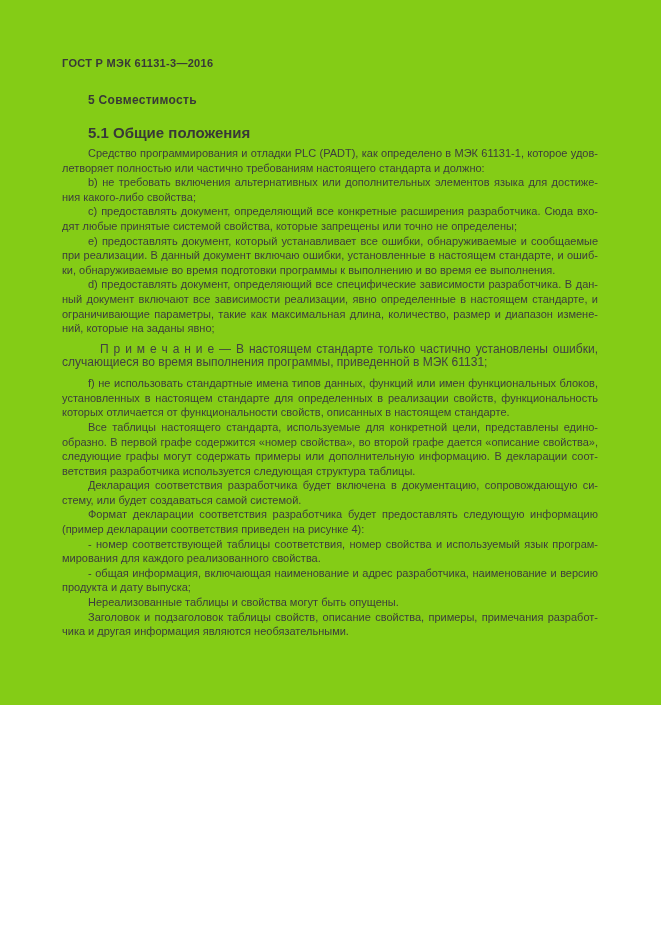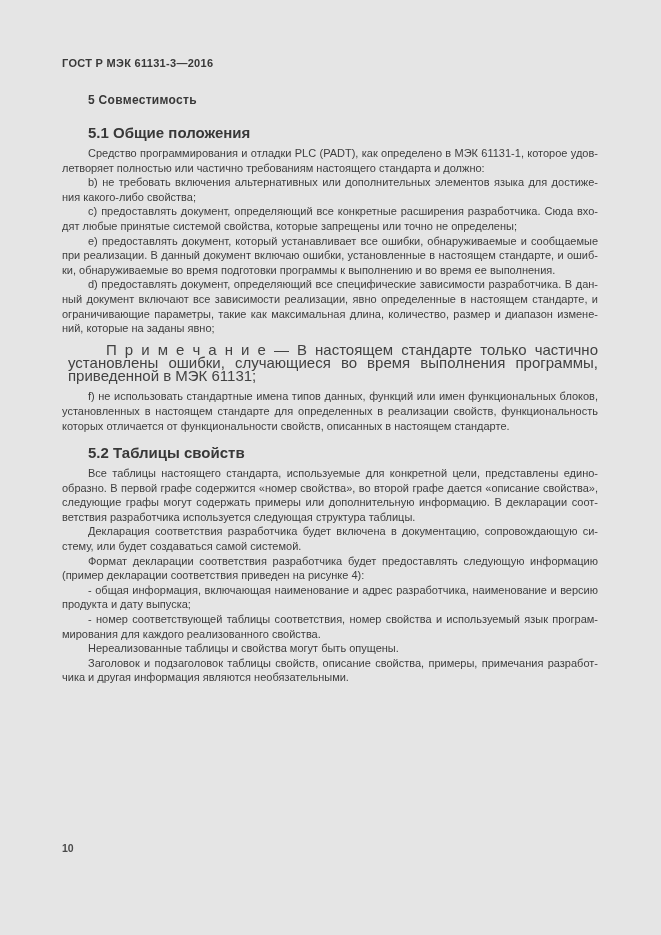--- a/index.html
+++ b/index.html
@@ -3,22 +3,22 @@
 <meta charset="utf-8">
 <style>
   html, body {
     margin: 0;
     padding: 0;
     background: #ffffff;
   }
   .page {
     position: relative;
     width: 661px;
-    height: 935px;
-    background: #e5e5e5;
+    height: 705px;
+    background: #84cc16;
     color: #3d3d3d;
     font-family: "Liberation Sans", "DejaVu Sans", sans-serif;
     overflow: hidden;
   }
   .content {
     position: absolute;
     top: 57px;
     left: 62px;
     width: 536px;
   }
@@ -49,25 +49,25 @@
   }
   p.body-par {
     font-size: 11px;
     line-height: 14.6px;
     text-align: justify;
     text-indent: 26px;
     margin: 0;
     color: #3d3d3d;
   }
   p.note-par {
-    font-size: 15px;
+    font-size: 12px;
     line-height: 13.2px;
     text-align: justify;
     text-indent: 38px;
-    margin: 7px 0 7px 6px;
+    margin: 7px 0 7px 0;
     color: #424242;
   }
   .page-number {
     position: absolute;
     left: 62px;
     top: 842px;
     font-size: 10.5px;
     color: #4a4a4a;
     font-weight: bold;
   }
@@ -87,28 +87,27 @@
     <p class="body-par">Средство программирования и отладки PLC (PADT), как определено в МЭК 61131-1, которое удов­летворяет полностью или частично требованиям настоящего стандарта и должно:</p>
     <p class="body-par">b) не требовать включения альтернативных или дополнительных элементов языка для достиже­ния какого-либо свойства;</p>
     <p class="body-par">c) предоставлять документ, определяющий все конкретные расширения разработчика. Сюда вхо­дят любые принятые системой свойства, которые запрещены или точно не определены;</p>
     <p class="body-par">e) предоставлять документ, который устанавливает все ошибки, обнаруживаемые и сообщаемые при реализации. В данный документ включаю ошибки, установленные в настоящем стандарте, и ошиб­ки, обнаруживаемые во время подготовки программы к выполнению и во время ее выполнения.</p>
     <p class="body-par">d) предоставлять документ, определяющий все специфические зависимости разработчика. В дан­ный документ включают все зависимости реализации, явно определенные в настоящем стандарте, и ограничивающие параметры, такие как максимальная длина, количество, размер и диапазон измене­ний, которые на заданы явно;</p>
 
     <p class="note-par">П р и м е ч а н и е — В настоящем стандарте только частично установлены ошибки, случающиеся во время выполнения программы, приведенной в МЭК 61131;</p>
 
     <p class="body-par">f) не использовать стандартные имена типов данных, функций или имен функциональных блоков, установленных в настоящем стандарте для определенных в реализации свойств, функциональность которых отличается от функциональности свойств, описанных в настоящем стандарте.</p>
 
-    <div class="section-title">5.2 Таблицы свойств</div>
 
     <p class="body-par">Все таблицы настоящего стандарта, используемые для конкретной цели, представлены едино­образно. В первой графе содержится «номер свойства», во второй графе дается «описание свойства», следующие графы могут содержать примеры или дополнительную информацию. В декларации соот­ветствия разработчика используется следующая структура таблицы.</p>
 
 
     <p class="body-par">Декларация соответствия разработчика будет включена в документацию, сопровождающую си­стему, или будет создаваться самой системой.</p>
     <p class="body-par">Формат декларации соответствия разработчика будет предоставлять следующую информацию (пример декларации соответствия приведен на рисунке 4):</p>
+    <p class="body-par">- номер соответствующей таблицы соответствия, номер свойства и используемый язык програм­мирования для каждого реализованного свойства.</p>
     <p class="body-par">- общая информация, включающая наименование и адрес разработчика, наименование и версию продукта и дату выпуска;</p>
-    <p class="body-par">- номер соответствующей таблицы соответствия, номер свойства и используемый язык програм­мирования для каждого реализованного свойства.</p>
     <p class="body-par">Нереализованные таблицы и свойства могут быть опущены.</p>
     <p class="body-par">Заголовок и подзаголовок таблицы свойств, описание свойства, примеры, примечания разработ­чика и другая информация являются необязательными.</p>
 
   </div>
 
   <div class="page-number">10</div>
 </div>
 
 </body></html>

